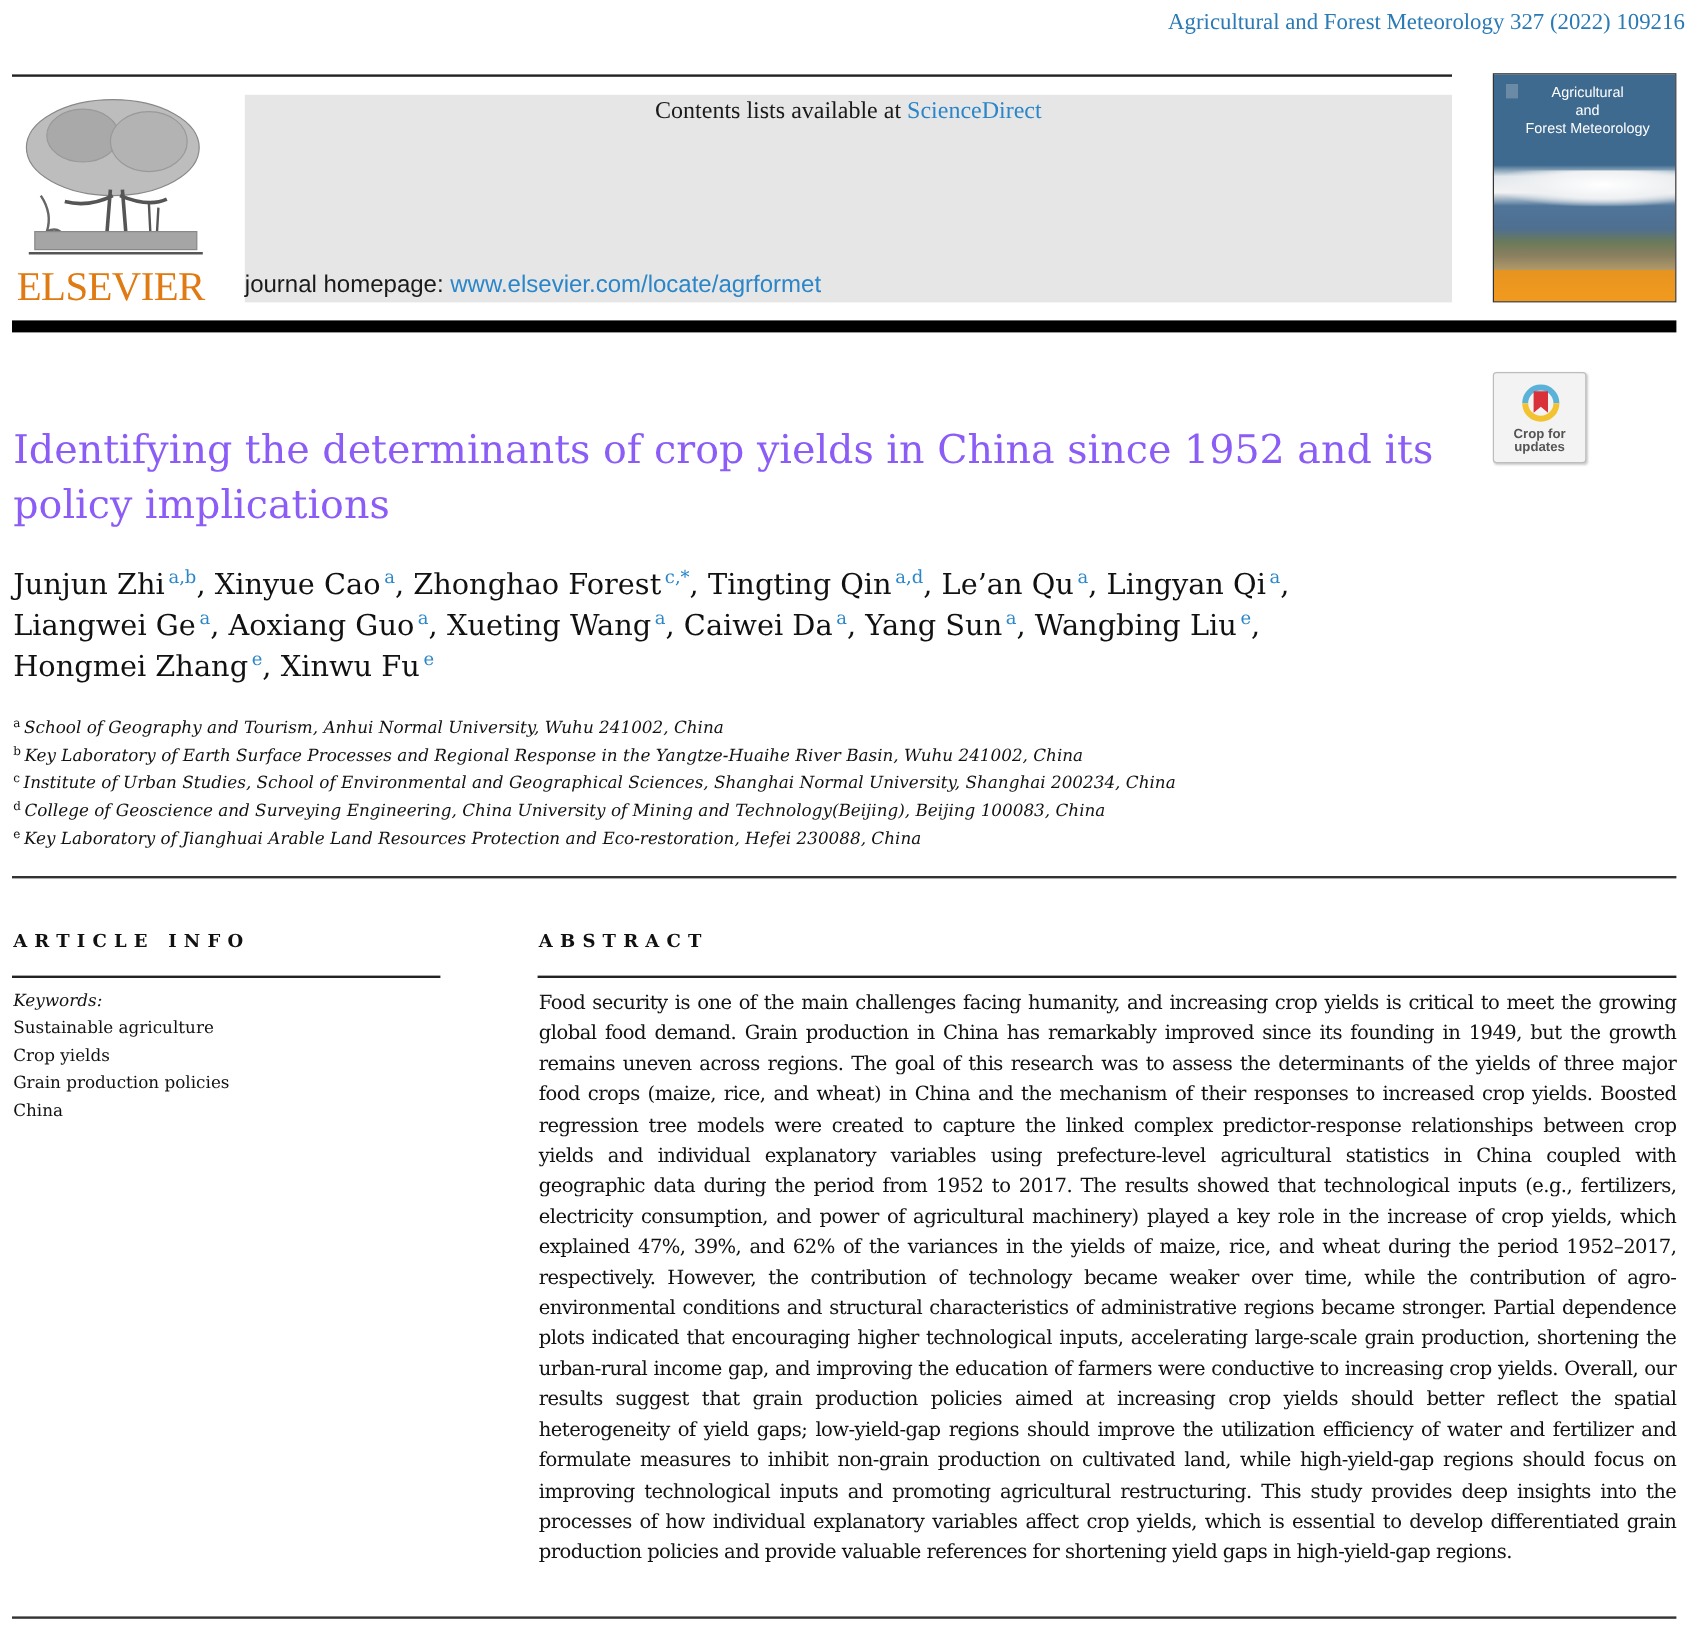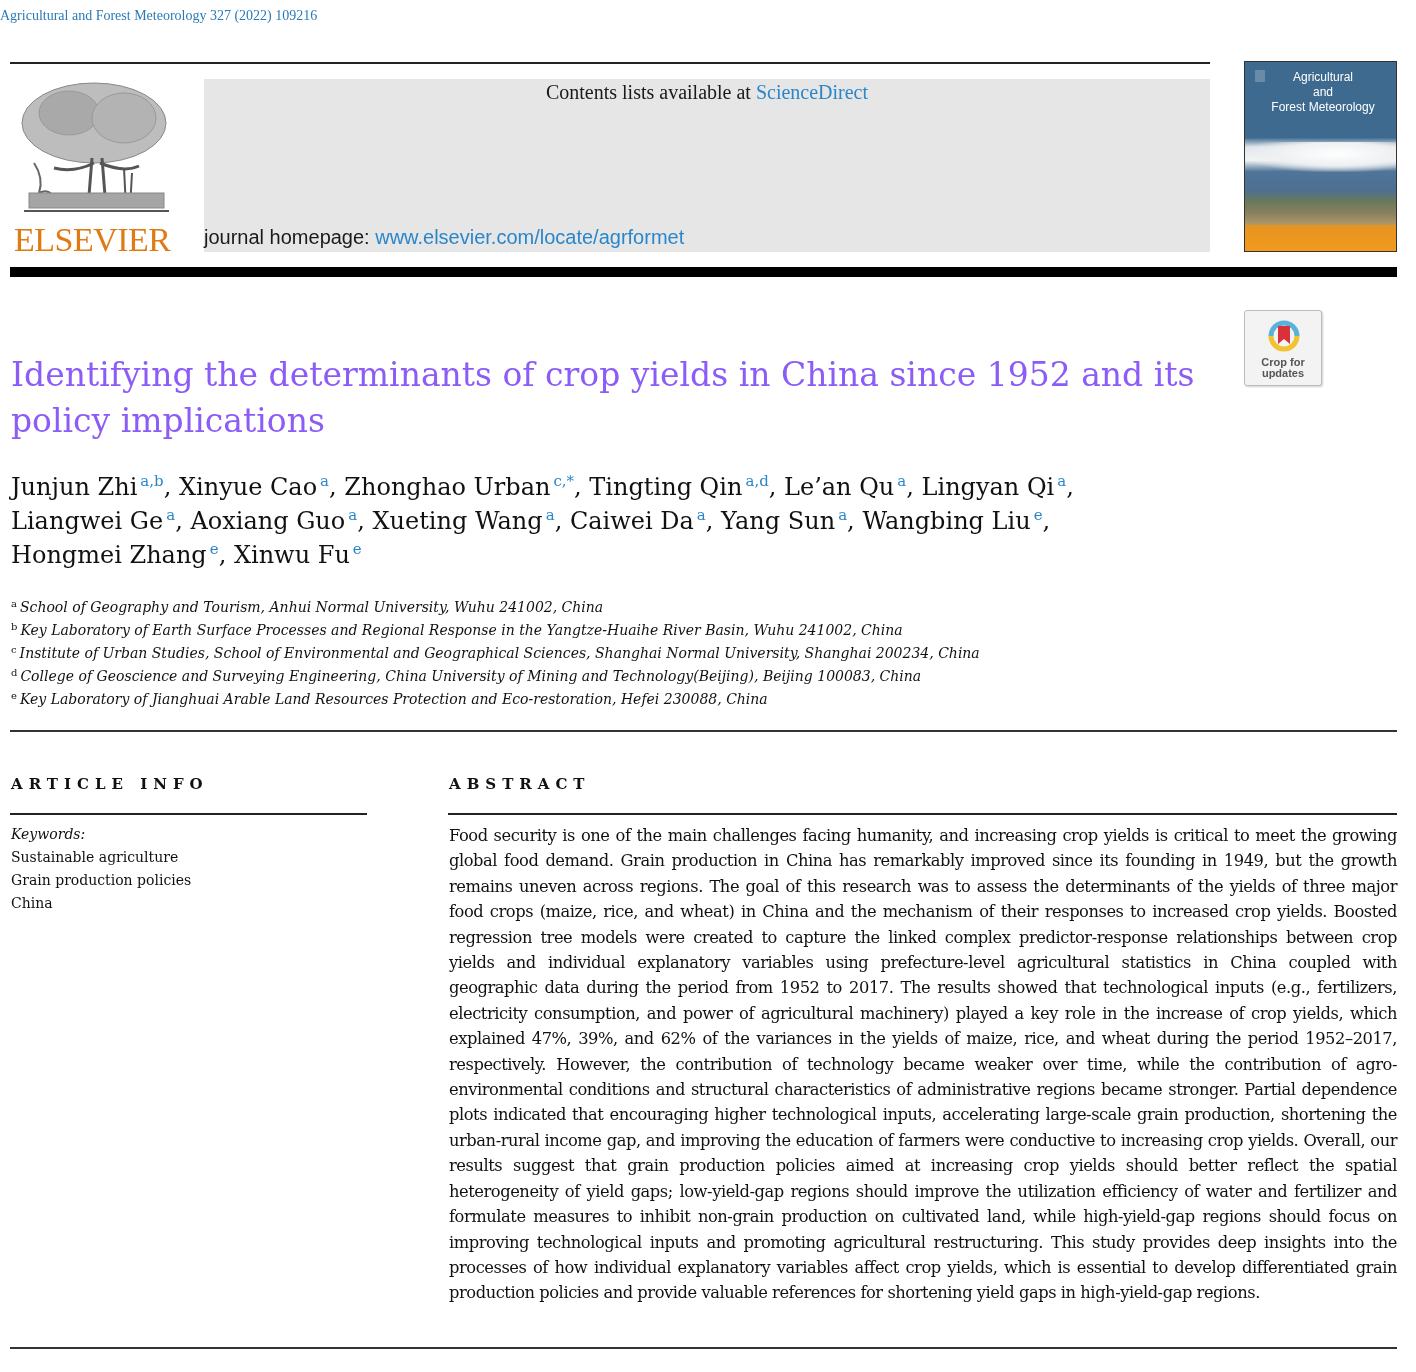--- a/index.html
+++ b/index.html
@@ -3,22 +3,22 @@
 <meta charset="utf-8">
 <style>
   * { box-sizing: border-box; margin: 0; padding: 0; }
   html, body { width: 1416px; height: 1372px; background: #ffffff; overflow: hidden; }
   body { position: relative; font-family: "DejaVu Serif", "Liberation Serif", serif; color: #1a1a1a; }
 
   .abs { position: absolute; }
 
   
   .running-head {
-    left: 0; top: 8px; width: 1404px; text-align: left;
-    font-family: "Liberation Serif", serif; font-size: 14px; color: #2a7ab6;
+    left: 0; top: 8px; width: 1404px; text-align: right;
+    font-family: "Liberation Serif", serif; font-size: 19px; color: #2a7ab6;
   }
 
   
   .top-rule { left: 10px; top: 62px; width: 1200px; height: 2px; background: #222; }
   .elsevier-logo { left: 14px; top: 78px; width: 160px; height: 180px; }
   .tree { position: absolute; left: 0; top: 0; width: 158px; height: 140px; }
   .elsevier-word {
     position: absolute; left: 0; top: 143px; width: 160px;
     font-family: "Liberation Serif", serif; font-size: 34px; color: #e07a12; letter-spacing: -0.5px;
   }
@@ -167,21 +167,21 @@
 
 <h1 class="abs title" style="font-weight:normal;">
   <div>Identifying the determinants of crop yields in China since 1952 and its</div>
   <div>policy implications</div>
 </h1>
 
 <div class="abs authors">
   <div>
     <span><span>Junjun Zhi</span><sup>a,b</sup></span>,
     <span><span>Xinyue Cao</span><sup>a</sup></span>,
-    <span><span>Zhonghao Urban</span><sup>c,*</sup></span>,
+    <span><span>Zhonghao Forest</span><sup>c,*</sup></span>,
     <span><span>Tingting Qin</span><sup>a,d</sup></span>,
     <span><span>Le’an Qu</span><sup>a</sup></span>,
     <span><span>Lingyan Qi</span><sup>a</sup></span>,
   </div>
   <div>
     <span><span>Liangwei Ge</span><sup>a</sup></span>,
     <span><span>Aoxiang Guo</span><sup>a</sup></span>,
     <span><span>Xueting Wang</span><sup>a</sup></span>,
     <span><span>Caiwei Da</span><sup>a</sup></span>,
     <span><span>Yang Sun</span><sup>a</sup></span>,
@@ -201,20 +201,21 @@
   <div><sup>e</sup><span>Key Laboratory of Jianghuai Arable Land Resources Protection and Eco-restoration, Hefei 230088, China</span></div>
 </div>
 
 <div class="abs mid-rule"></div>
 
 <div class="abs section-head ai-head">ARTICLE INFO</div>
 <div class="abs ai-rule"></div>
 <div class="abs keywords">
   <div class="kw-label">Keywords:</div>
   <div>Sustainable agriculture</div>
+  <div>Crop yields</div>
   <div>Grain production policies</div>
   <div>China</div>
 </div>
 
 <div class="abs section-head ab-head">ABSTRACT</div>
 <div class="abs ab-rule"></div>
 <p class="abs abstract">Food security is one of the main challenges facing humanity, and increasing crop yields is critical to meet the growing global food demand. Grain production in China has remarkably improved since its founding in 1949, but the growth remains uneven across regions. The goal of this research was to assess the determinants of the yields of three major food crops (maize, rice, and wheat) in China and the mechanism of their responses to increased crop yields. Boosted regression tree models were created to capture the linked complex predictor-response relationships between crop yields and individual explanatory variables using prefecture-level agricultural statistics in China coupled with geographic data during the period from 1952 to 2017. The results showed that technological inputs (e.g., fertilizers, electricity consumption, and power of agricultural machinery) played a key role in the increase of crop yields, which explained 47%, 39%, and 62% of the variances in the yields of maize, rice, and wheat during the period 1952–2017, respectively. However, the contribution of technology became weaker over time, while the contribution of agro-environmental conditions and structural characteristics of administrative regions became stronger. Partial dependence plots indicated that encouraging higher technological inputs, accelerating large-scale grain production, shortening the urban-rural income gap, and improving the education of farmers were conductive to increasing crop yields. Overall, our results suggest that grain production policies aimed at increasing crop yields should better reflect the spatial heterogeneity of yield gaps; low-yield-gap regions should improve the utilization efficiency of water and fertilizer and formulate measures to inhibit non-grain production on cultivated land, while high-yield-gap regions should focus on improving technological inputs and promoting agricultural restructuring. This study provides deep insights into the processes of how individual explanatory variables affect crop yields, which is essential to develop differentiated grain production policies and provide valuable references for shortening yield gaps in high-yield-gap regions.</p>
 
 <div class="abs bottom-rule"></div>
 

